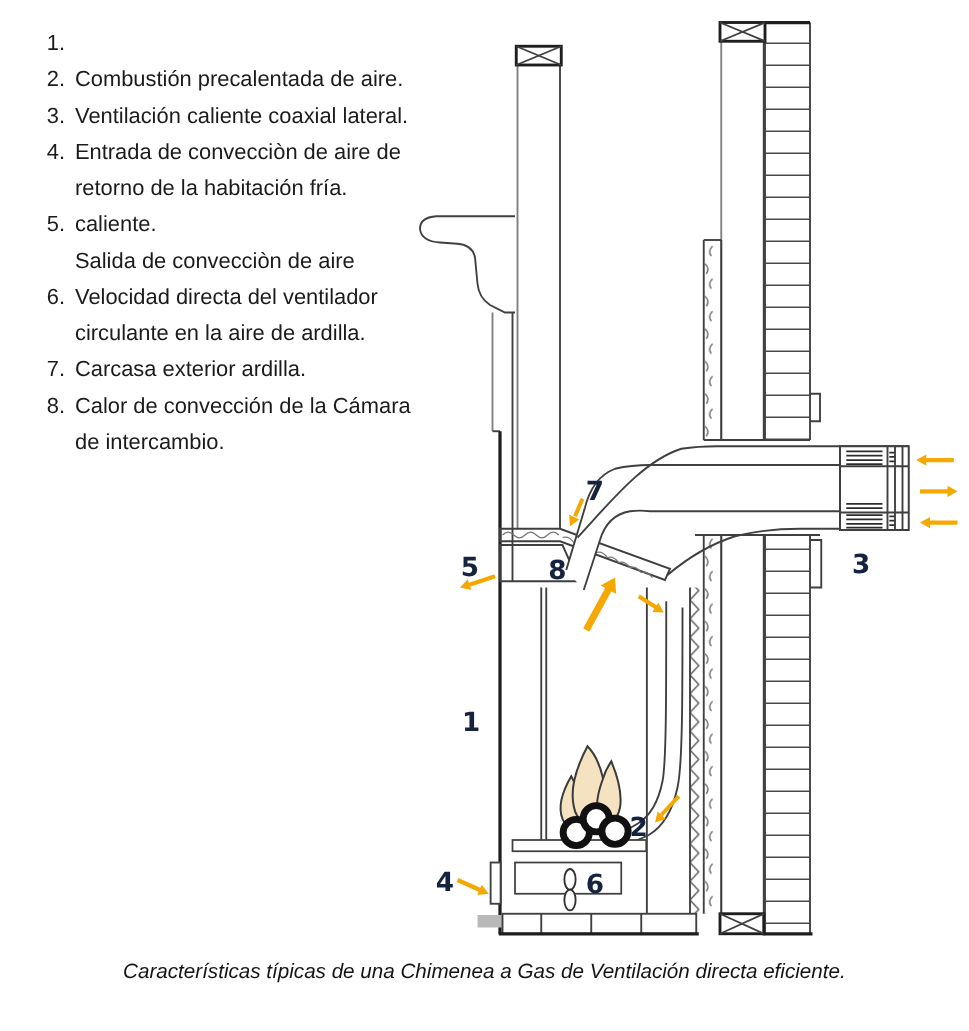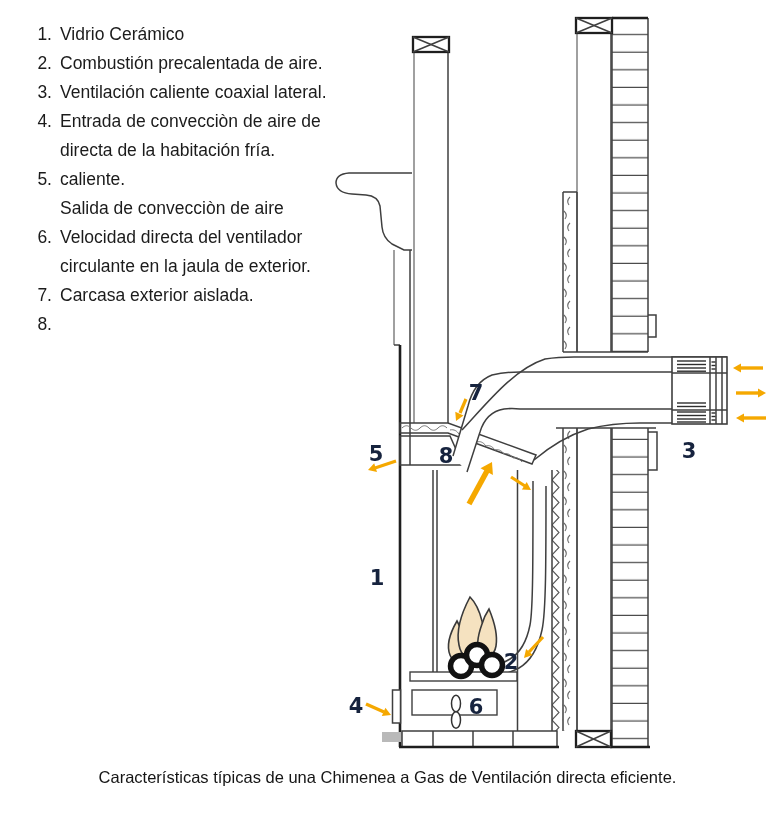--- a/index.html
+++ b/index.html
@@ -2,73 +2,76 @@
 <html><head>
 <meta charset="utf-8">
 <style>
   html,body{margin:0;padding:0;background:#ffffff;}
   body{width:775px;height:825px;position:relative;font-family:"Liberation Sans",sans-serif;overflow:hidden;}
   .stage{position:absolute;inset:0;width:775px;height:825px;background:#fff;}
   .legend{position:absolute;left:26px;top:20px;color:#1b1b1b;font-size:17.5px;line-height:29px;}
   .legend-item{display:flex;}
   .legend-num{width:26px;text-align:right;margin-right:8px;flex:0 0 auto;}
   .legend-lines{white-space:nowrap;}
-  .caption{position:absolute;left:0;top:768px;width:775px;text-align:center;font-size:16.5px;color:#151515;}
+  .caption{position:absolute;left:0;top:768px;width:775px;text-align:center;font-style:italic;font-size:16.5px;color:#151515;}
   svg{position:absolute;left:0;top:0;}
   .ln{stroke:#3f3f3f;stroke-width:1.5;fill:none;}
   .lngray{stroke:#808080;stroke-width:1.5;fill:none;}
   .thick{stroke:#1e1e1e;stroke-width:2.6;fill:none;}
   .xcap{stroke:#1e1e1e;stroke-width:2.3;fill:#fff;}
   .callout{font-family:"DejaVu Sans",sans-serif;font-weight:bold;font-size:21px;text-anchor:middle;}
 </style>
 </head>
 <body>
 
 <div class="stage">
 
   <div class="legend">
     <div class="legend-item">
       <span class="legend-num">1.</span>
-      <span class="legend-lines"><span>Vidrio Cerámico</span></span>
     </div>
     <div class="legend-item">
       <span class="legend-num">2.</span>
       <span class="legend-lines"><span>Combustión precalentada de aire.</span></span>
     </div>
     <div class="legend-item">
       <span class="legend-num">3.</span>
       <span class="legend-lines"><span>Ventilación caliente coaxial lateral.</span></span>
     </div>
     <div class="legend-item">
       <span class="legend-num">4.</span>
       <span class="legend-lines">
         <span style="display:block">Entrada de convecciòn de aire de</span>
-        <span style="display:block">directa de la habitación fría.</span>
+        <span style="display:block">retorno de la habitación fría.</span>
       </span>
     </div>
     <div class="legend-item">
       <span class="legend-num">5.</span>
       <span class="legend-lines">
         <span style="display:block">caliente.</span>
         <span style="display:block">Salida de convecciòn de aire</span>
       </span>
     </div>
     <div class="legend-item">
       <span class="legend-num">6.</span>
       <span class="legend-lines">
         <span style="display:block">Velocidad directa del ventilador</span>
-        <span style="display:block">circulante en la jaula de exterior.</span>
+        <span style="display:block">circulante en la aire de ardilla.</span>
       </span>
     </div>
     <div class="legend-item">
       <span class="legend-num">7.</span>
-      <span class="legend-lines"><span>Carcasa exterior aislada.</span></span>
+      <span class="legend-lines"><span>Carcasa exterior ardilla.</span></span>
     </div>
     <div class="legend-item">
       <span class="legend-num">8.</span>
+      <span class="legend-lines">
+        <span style="display:block">Calor de convección de la Cámara</span>
+        <span style="display:block">de intercambio.</span>
+      </span>
     </div>
   </div>
 
   <svg width="775" height="825" viewBox="0 0 775 825">
     <defs>
       <pattern id="pRungs" patternUnits="userSpaceOnUse" width="36" height="17.6">
         <line x1="0" y1="17" x2="36" y2="17" stroke="#4a4a4a" stroke-width="1.4"></line>
       </pattern>
       <pattern id="pHatch" patternUnits="userSpaceOnUse" width="9" height="9" patternTransform="rotate(60)">
         <line x1="0" y1="0" x2="0" y2="9" stroke="#4a4a4a" stroke-width="1.3"></line>

